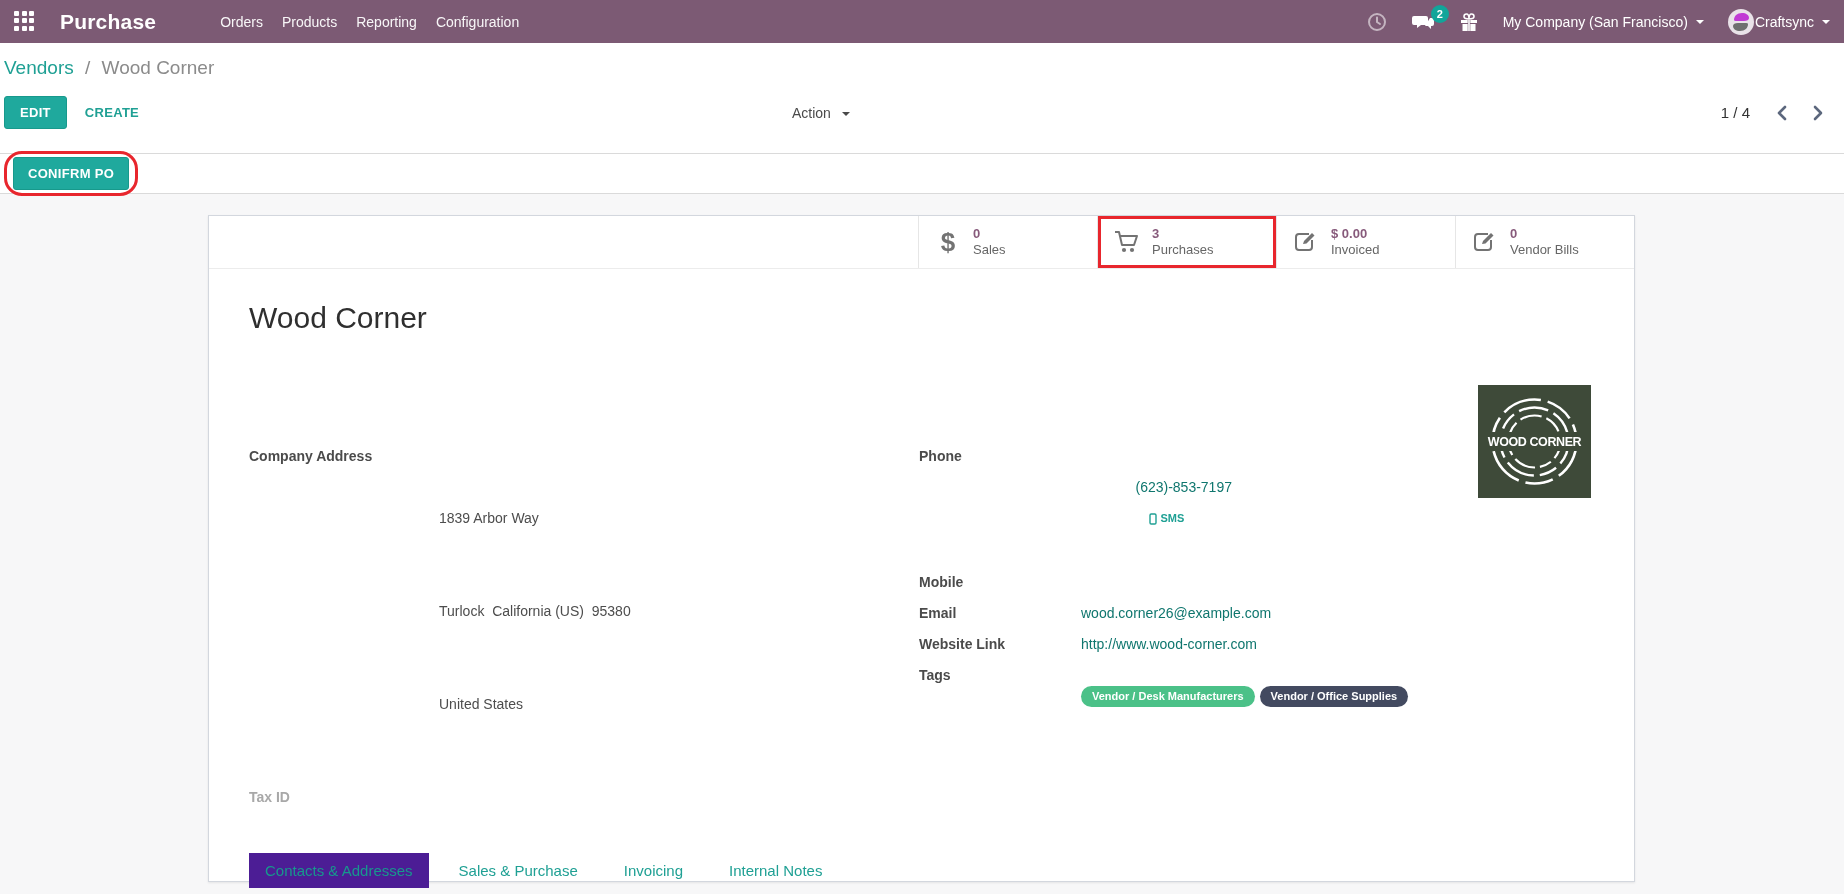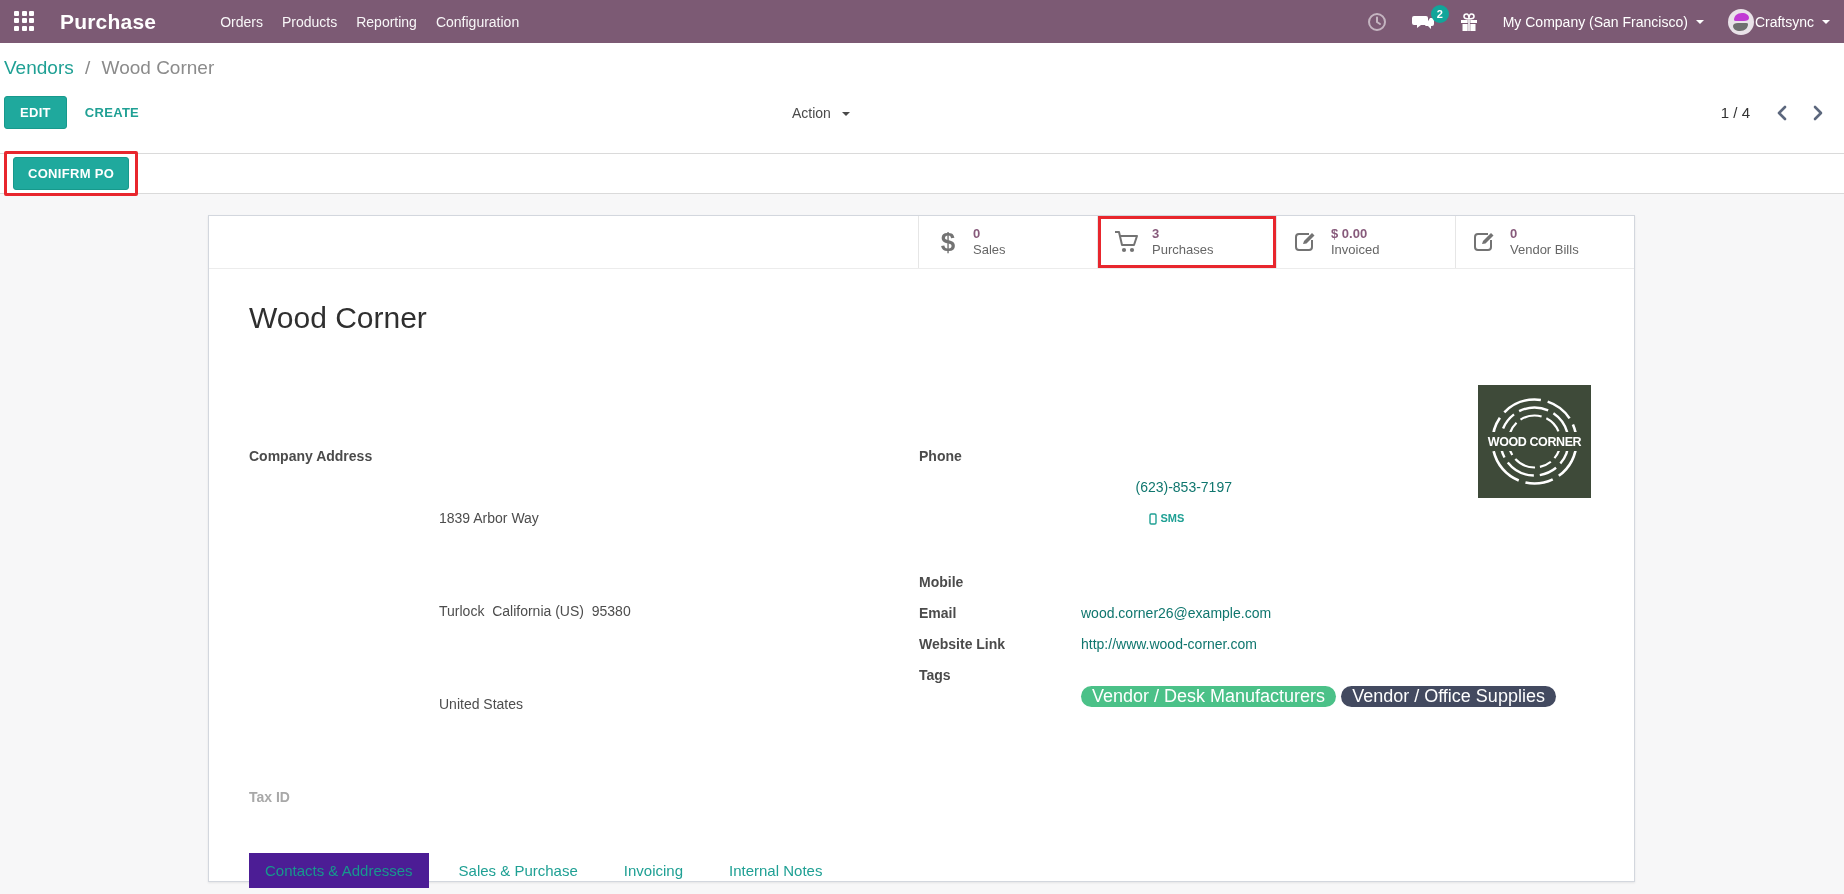--- a/index.html
+++ b/index.html
@@ -39,21 +39,21 @@
   .btn-link { background:none; border:none; color:#1fa094; font-size:13px;
     font-weight:700; margin-left:18px; cursor:pointer; letter-spacing:.3px; }
   .action-dd { position:absolute; left:788px; font-size:14px; color:#4a4a4a; cursor:pointer; }
   .pager { position:absolute; right:8px; display:flex; align-items:center; gap:26px; }
   .pager-counter { font-size:15px; color:#333; }
   .pager-arrow { cursor:pointer; display:inline-flex; }
 
   
   .statusbar { height:41px; background:#fff; border-top:1px solid #dadada;
     border-bottom:1px solid #dadada; display:flex; align-items:center; padding-left:4px; }
-  .red-oval { display:inline-flex; border:3px solid #e8262d; border-radius:2px;
+  .red-oval { display:inline-flex; border:3px solid #e8262d; border-radius:18px;
     padding:3px 6px;justify-content:center; }
   .btn-confirm { background:#1fa99d; border:1px solid #17998c; color:#fff; font-size:13px;
     font-weight:700; padding:8px 14px; border-radius:3px; cursor:pointer; letter-spacing:.3px; }
 
   
   .content { height:660px; padding-top:21px; }
   .sheet { width:1427px; margin-left:208px; height:667px; background:#fff;
     border:1px solid #d3d7de; box-shadow:0 1px 2px rgba(0,0,0,.08); }
 
   .stat-row { height:53px; border-bottom:1px solid #ececec; display:flex;
@@ -75,21 +75,21 @@
   .fcol-left { width:670px; }
   .frow { display:flex; line-height:31px; }
   .f-label { width:190px; font-weight:700; color:#4b4b4b; flex-shrink:0; }
   .fcol-right .f-label { width:162px; }
   .f-label.muted { color:#a8a8a8; }
   .f-value { color:#4d4d4d; white-space:pre-wrap; }
   a.link, .link { color:#0f766e; text-decoration:none; cursor:pointer; }
   .sms-chip { display:inline-flex; align-items:center; gap:3px; margin-left:14px;
     color:#1fa094; font-size:11px; font-weight:700; cursor:pointer; }
   .tags-wrap { display:flex; gap:5px; align-items:center; }
-  .tag { height:21px; border-radius:11px; color:#fff; font-size:18px; font-weight:400;
+  .tag { height:21px; border-radius:11px; color:#fff; font-size:11px; font-weight:700;
     display:inline-flex; align-items:center; padding:0 11px;margin-top:26px; }
   .tag-green { background:#4bc188; }
   .tag-dark { background:#434a60; }
 
   .tabs { display:flex; gap:14px; margin-top:40px; font-size:15px; }
   .tab { padding:9px 16px; color:#1fa094; cursor:pointer; }
   .tab.active { background:#4c1d95; color:#17988d; }
 
   svg { display:block; }
 </style>

